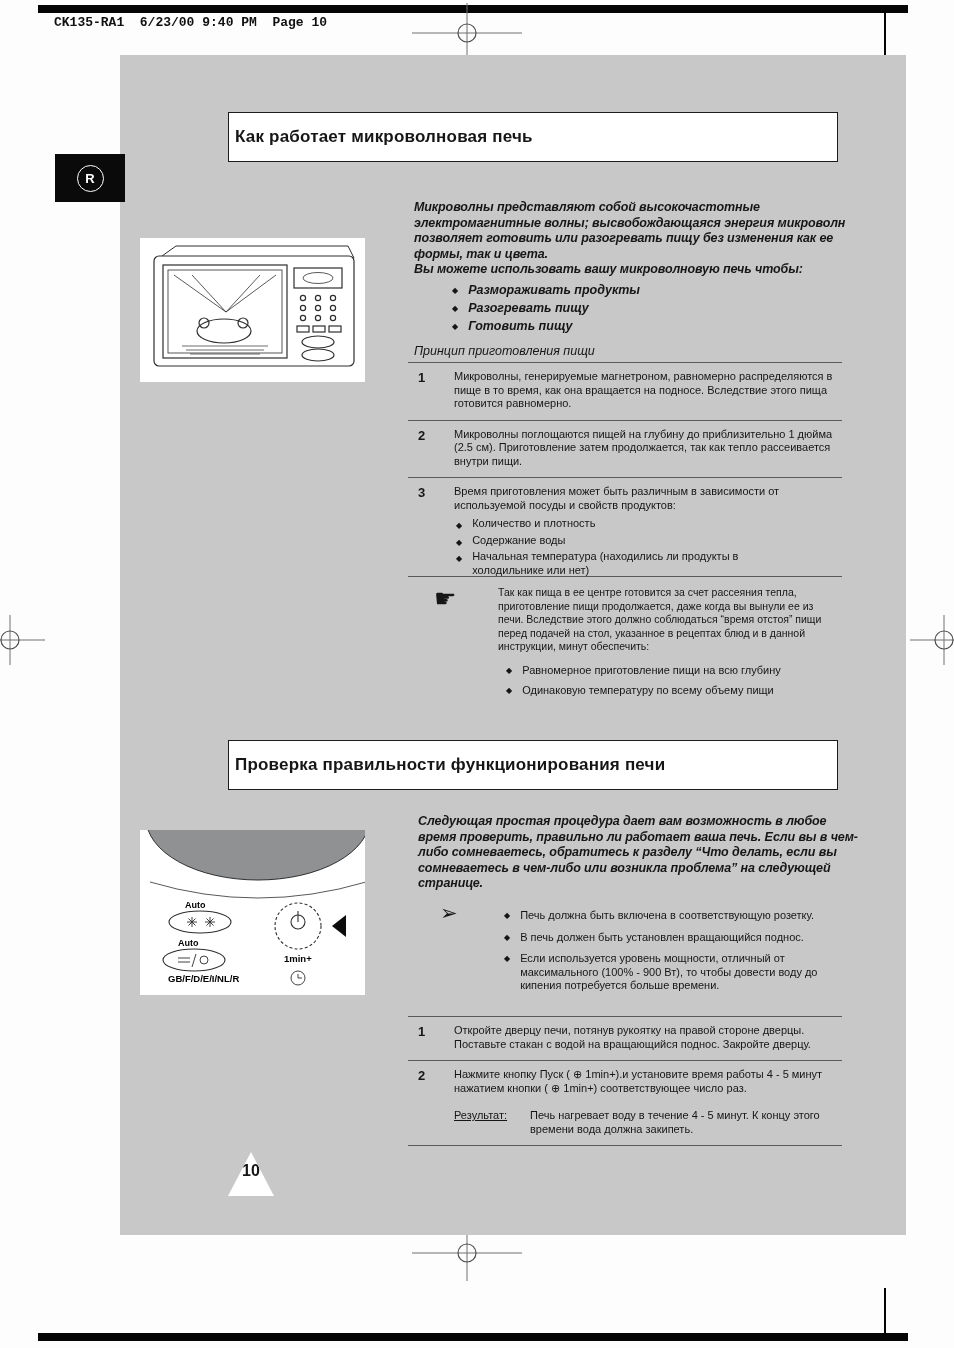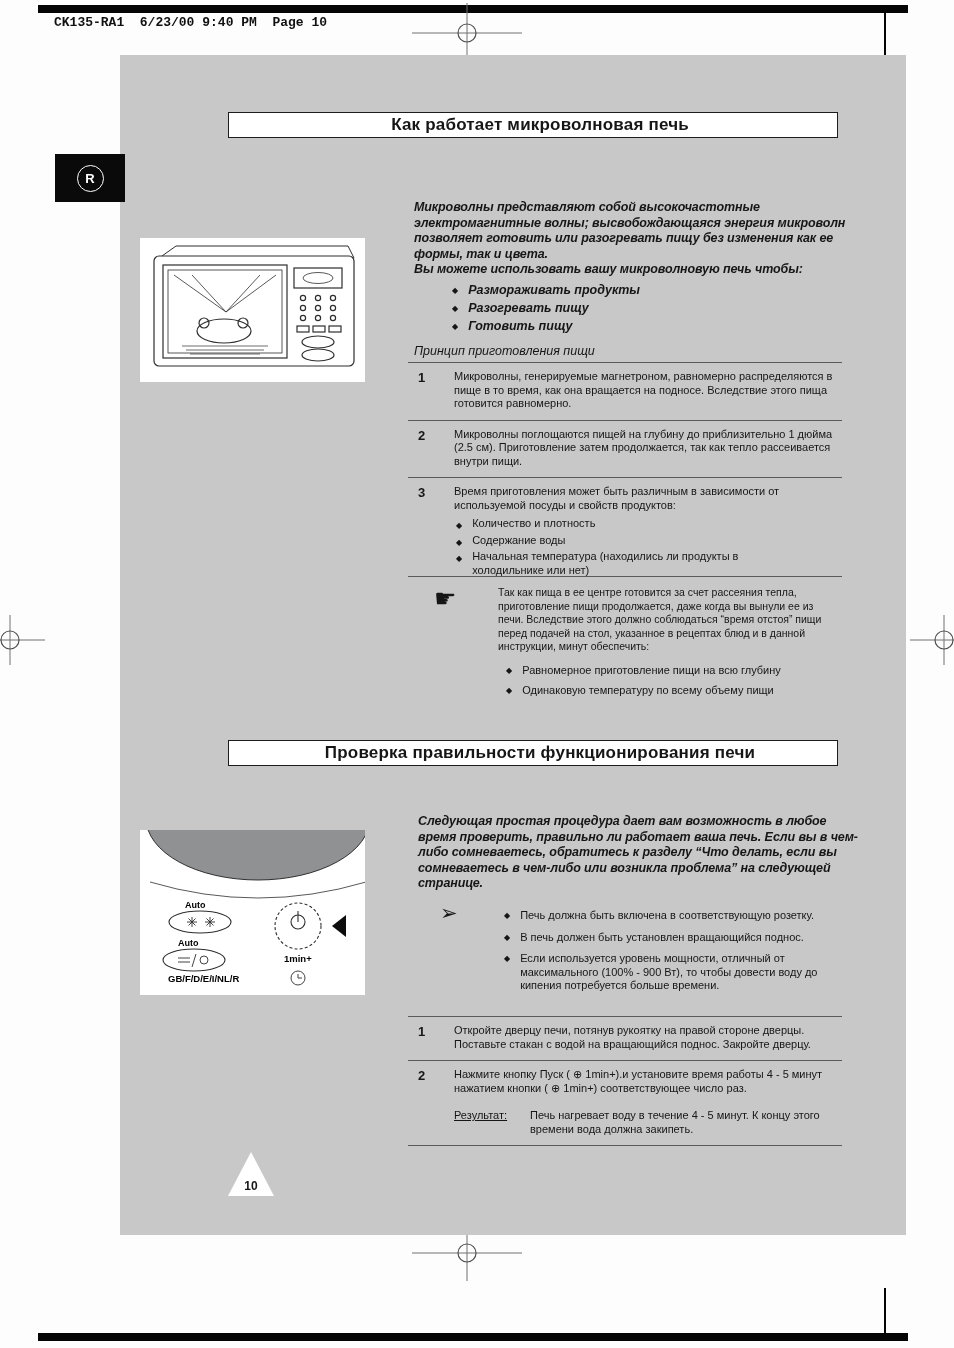--- a/index.html
+++ b/index.html
@@ -10,23 +10,23 @@
   }
   .abs{position:absolute;}
   .bar{background:#050505;}
   .print-header{
     left:54px;top:15px;
     font-family:"Liberation Mono","DejaVu Sans Mono",monospace;
     font-weight:bold;font-size:13px;white-space:pre;color:#101010;
   }
   .gray-panel{left:120px;top:55px;width:786px;height:1180px;background:#c8c8c8;}
   .title-box{
-    left:228px;width:610px;height:26px;background:#fff;border:1px solid #1c1c1c;
-    display:flex;align-items:center;padding-left:14px;box-sizing:border-box;
-    font-size:17px;font-weight:bold;letter-spacing:.2px;justify-content:center;
+    left:228px;width:610px;height:50px;background:#fff;border:1px solid #1c1c1c;
+    display:flex;align-items:center;padding-left:6px;box-sizing:border-box;
+    font-size:17px;font-weight:bold;letter-spacing:.2px;
   }
   .r-tab{left:55px;top:154px;width:70px;height:48px;background:#0a0a0a;
     display:flex;align-items:center;justify-content:center;}
   .r-tab .circ{width:25px;height:25px;border:1.6px solid #fff;border-radius:50%;
     display:flex;align-items:center;justify-content:center;color:#fff;
     font-size:13px;font-weight:bold;}
   .illus{background:#fff;}
   .intro-line{font-size:12.5px;font-weight:bold;font-style:italic;line-height:15.5px;
     white-space:nowrap;letter-spacing:-0.1px;}
   .intro-bullets{margin-top:5px;margin-left:38px;}
@@ -54,21 +54,21 @@
   .check-rows{margin-left:64px;}
   .check-rows .b-row{margin-top:8px;align-items:flex-start;}
   .check-rows .diam{top:2px;}
   .check-rows .b-txt{font-size:11px;line-height:13.5px;width:328px;}
   .result-row{display:flex;margin-top:14px;}
   .result-label{font-size:11px;text-decoration:underline;width:76px;flex:none;}
   .result-txt{font-size:11px;line-height:13.5px;width:300px;}
   .tri{left:228px;top:1152px;width:46px;height:44px;background:#fff;
     clip-path:polygon(50% 0,0 100%,100% 100%);
     display:flex;align-items:flex-end;justify-content:center;}
-  .tri span{font-size:12px;font-weight:bold;padding-bottom:3px;}
+  .tri span{font-size:16px;font-weight:bold;padding-bottom:16px;}
   svg text{font-family:"Liberation Sans",sans-serif;}
 </style>
 </head>
 <body>
 
 <div class="abs bar" style="left:38px;top:5px;width:870px;height:8px"></div>
 <div class="abs bar" style="left:884px;top:13px;width:2px;height:45px"></div>
 <div class="abs bar" style="left:38px;top:1333px;width:870px;height:8px"></div>
 <div class="abs bar" style="left:884px;top:1288px;width:2px;height:45px"></div>
 

